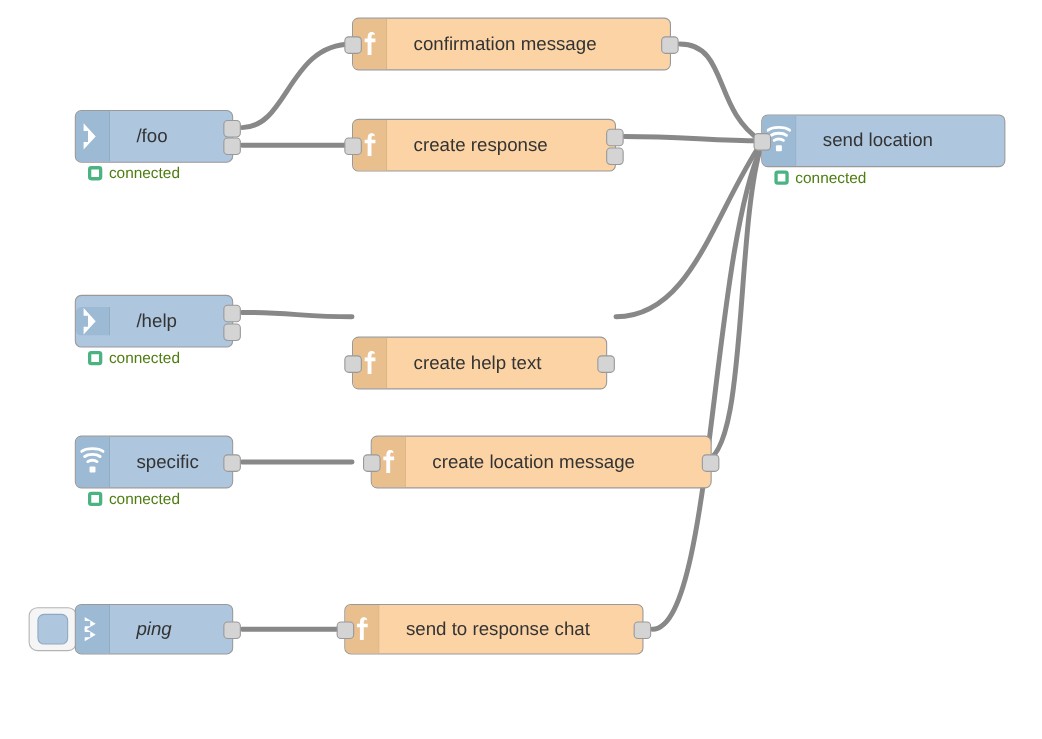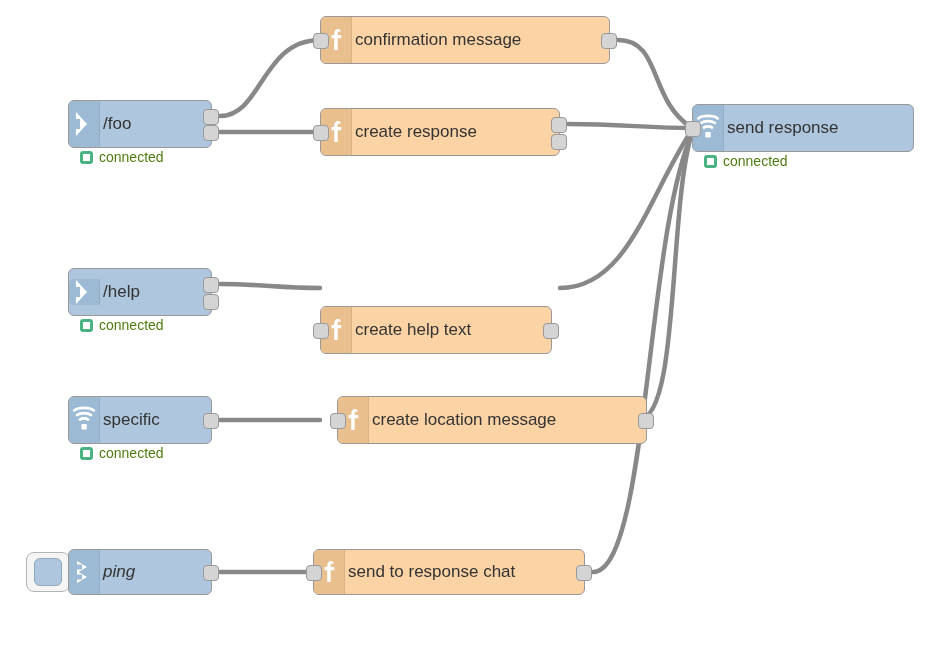--- a/index.html
+++ b/index.html
@@ -8,21 +8,21 @@
     font-family:"Liberation Sans", sans-serif;
     overflow:hidden;position:relative;
   }
   #canvas{position:absolute;inset:0;width:947px;height:672px;}
   #wires{position:absolute;left:0;top:0;width:947px;height:672px;pointer-events:none;}
 
   .node{position:absolute;box-sizing:border-box;border:1px solid #999;
         border-radius:6px;display:flex;align-items:stretch;overflow:visible;}
   .node .icon-strip{width:30px;border-right:1px solid rgba(0,0,0,.07);
         border-radius:5px 0 0 5px;display:flex;align-items:center;justify-content:center;flex:0 0 30px;}
-  .node .label{flex:1;display:flex;align-items:center;padding:0 3px;
+  .node .label{flex:1;display:flex;align-items:center;padding:0 24px;
         font-size:17px;color:#333;white-space:nowrap;}
 
   
   .n-blue{background:#aec6de;}
   .n-blue .icon-strip{background:#9dbad4;}
   
   .n-func{background:#fbd3a5;}
   .n-func .icon-strip{background:#e9bf8e;}
 
   .label.italic{font-style:italic;}
@@ -115,21 +115,21 @@
 
   <div class="node n-blue" style="left:692px;top:104px;width:222px;height:48px;">
     <div class="icon-strip">
       <svg class="glyph" width="22" height="28" viewBox="0 0 22 28" aria-hidden="true">
         <path d="M1.2 4.4 C5.5 1 16.5 1 20.8 4.4" stroke="#fff" stroke-width="2.6" fill="none" stroke-linecap="round"></path>
         <path d="M4.0 9.0 C7.2 6.5 14.8 6.5 18.0 9.0" stroke="#fff" stroke-width="2.6" fill="none" stroke-linecap="round"></path>
         <path d="M6.8 13.6 C9.0 12.0 13.0 12.0 15.2 13.6" stroke="#fff" stroke-width="2.6" fill="none" stroke-linecap="round"></path>
         <rect x="8.4" y="18.0" width="5.4" height="5.6" rx="1" fill="#fff"></rect>
       </svg>
     </div>
-    <div class="label">send response</div>
+    <div class="label">send location</div>
     <div class="port in" style="top:16px;"></div>
   </div>
   <div class="status" style="left:704px;top:153px;">
     <span class="dot"></span>
     <span>connected</span>
   </div>
 
   <div class="node n-blue" style="left:68px;top:268px;width:144px;height:48px;align-items:center;">
     <div class="icon-strip">
       <svg class="glyph" width="22" height="26" viewBox="0 0 22 26" aria-hidden="true">

